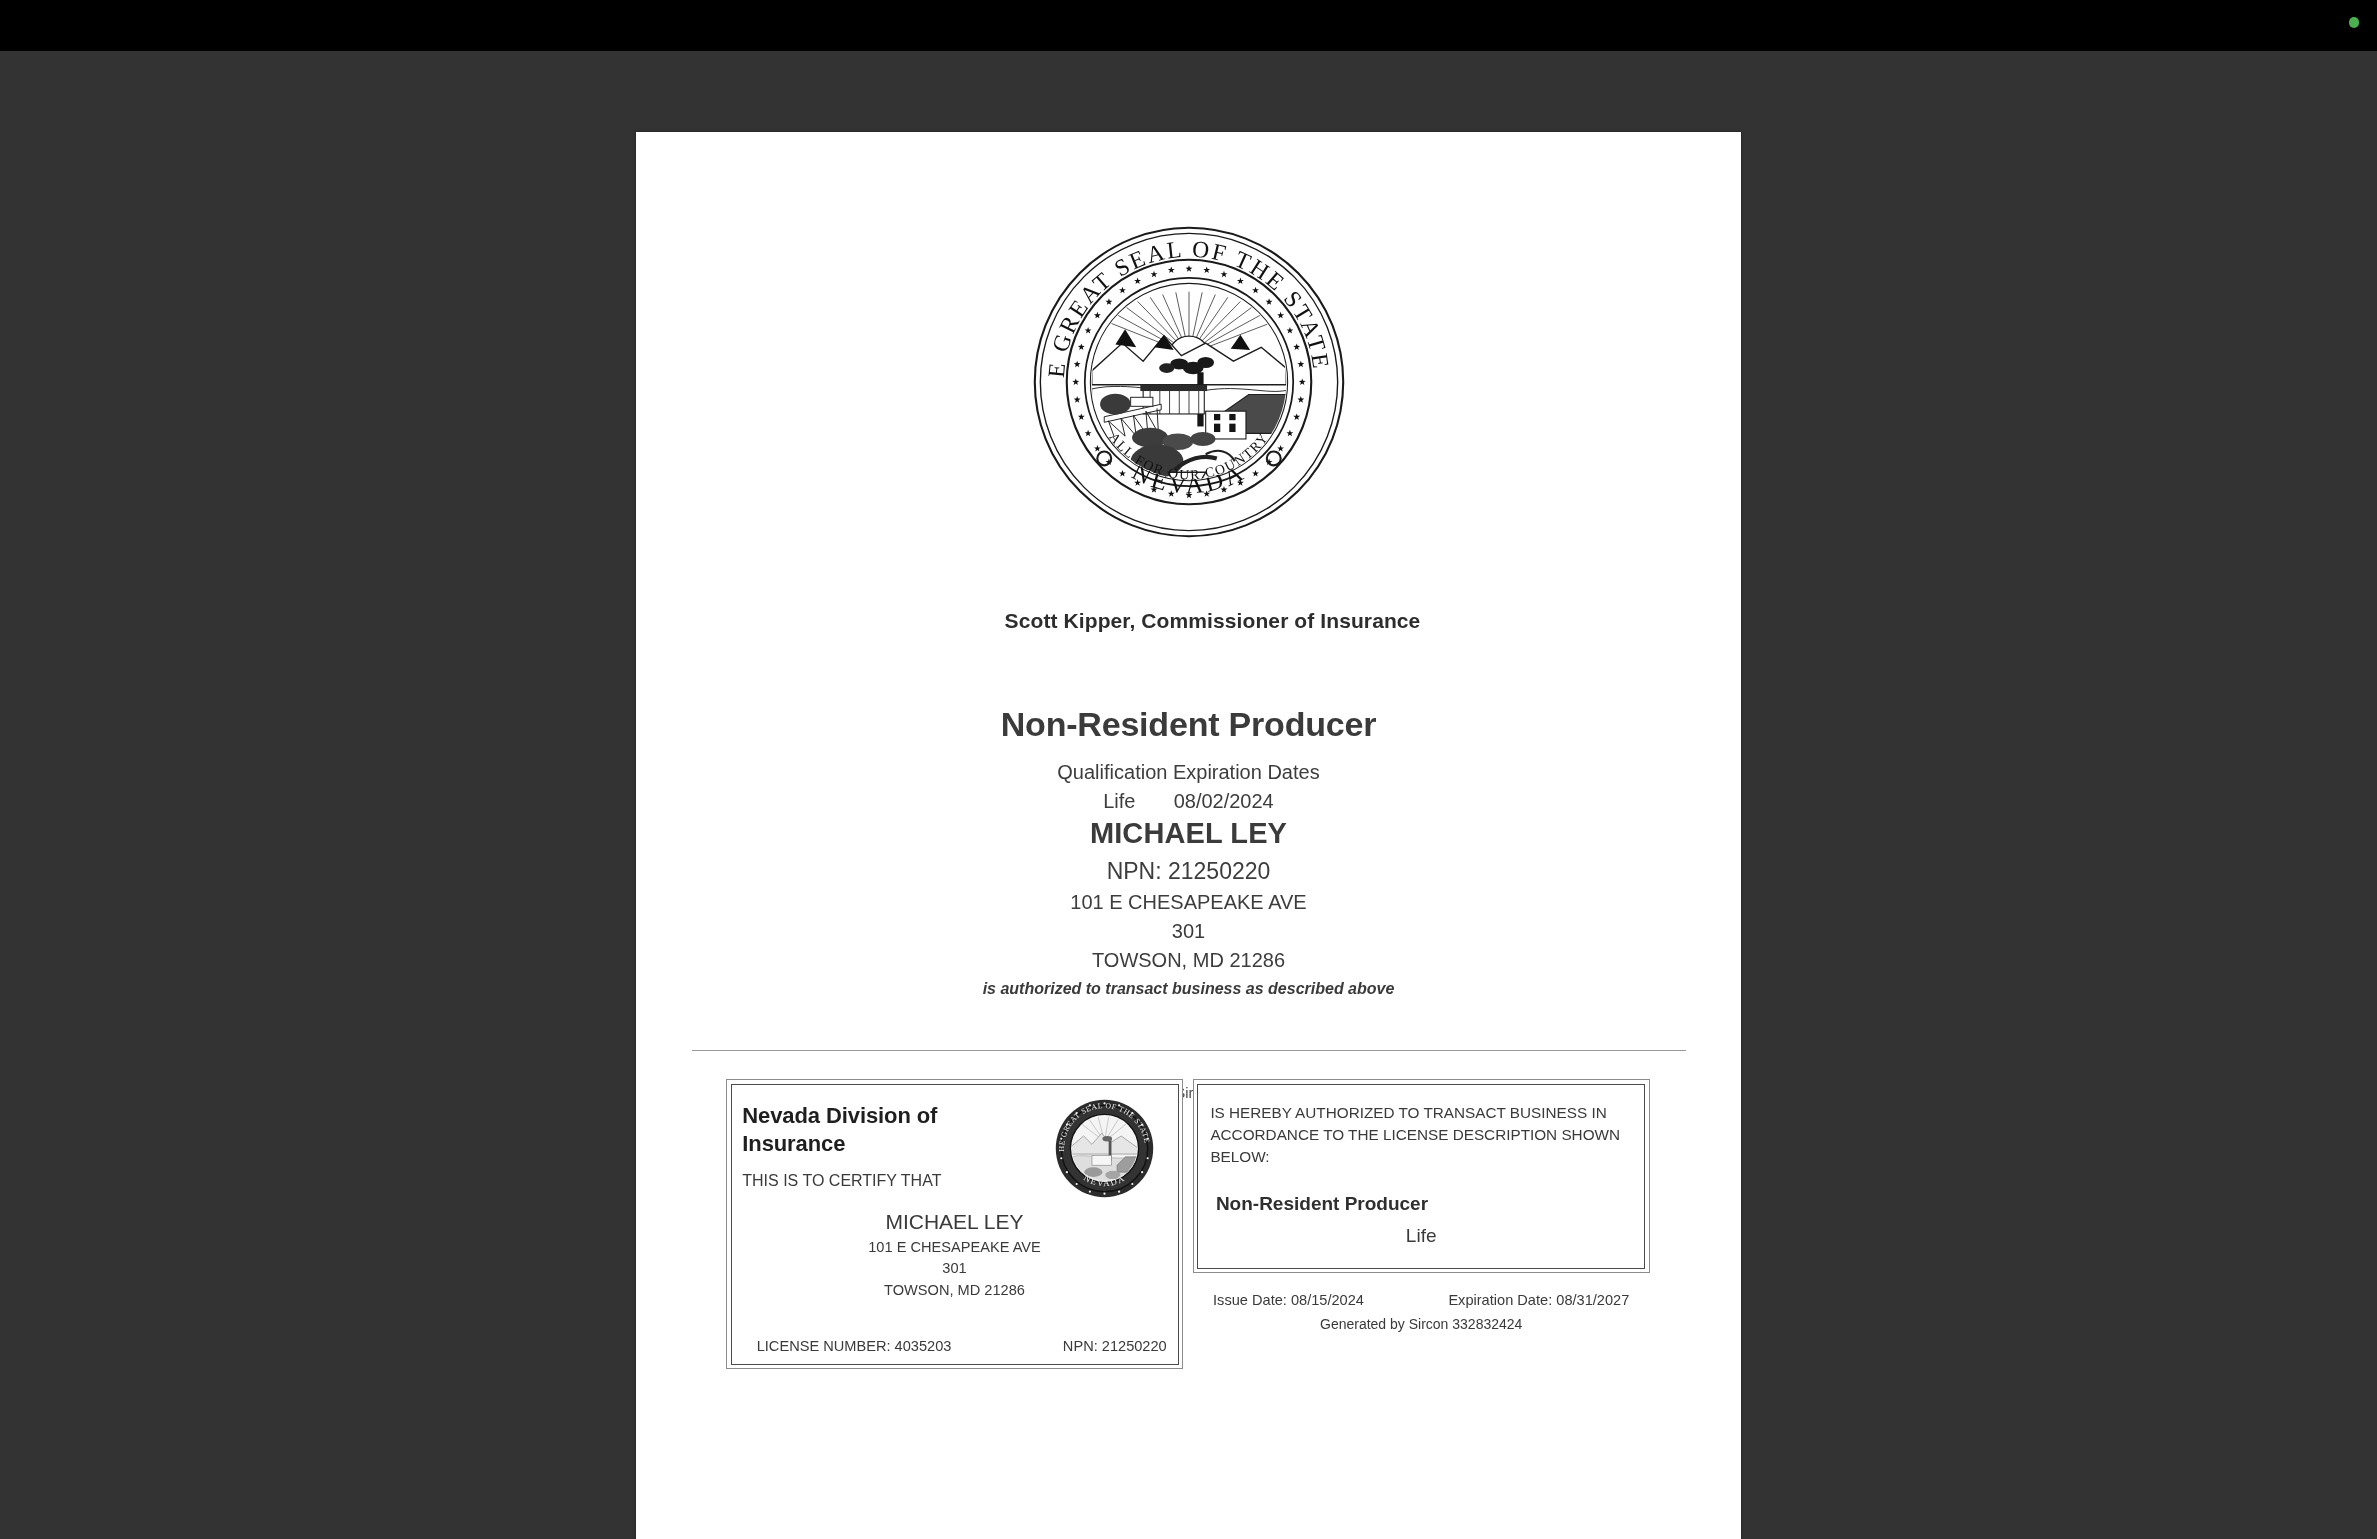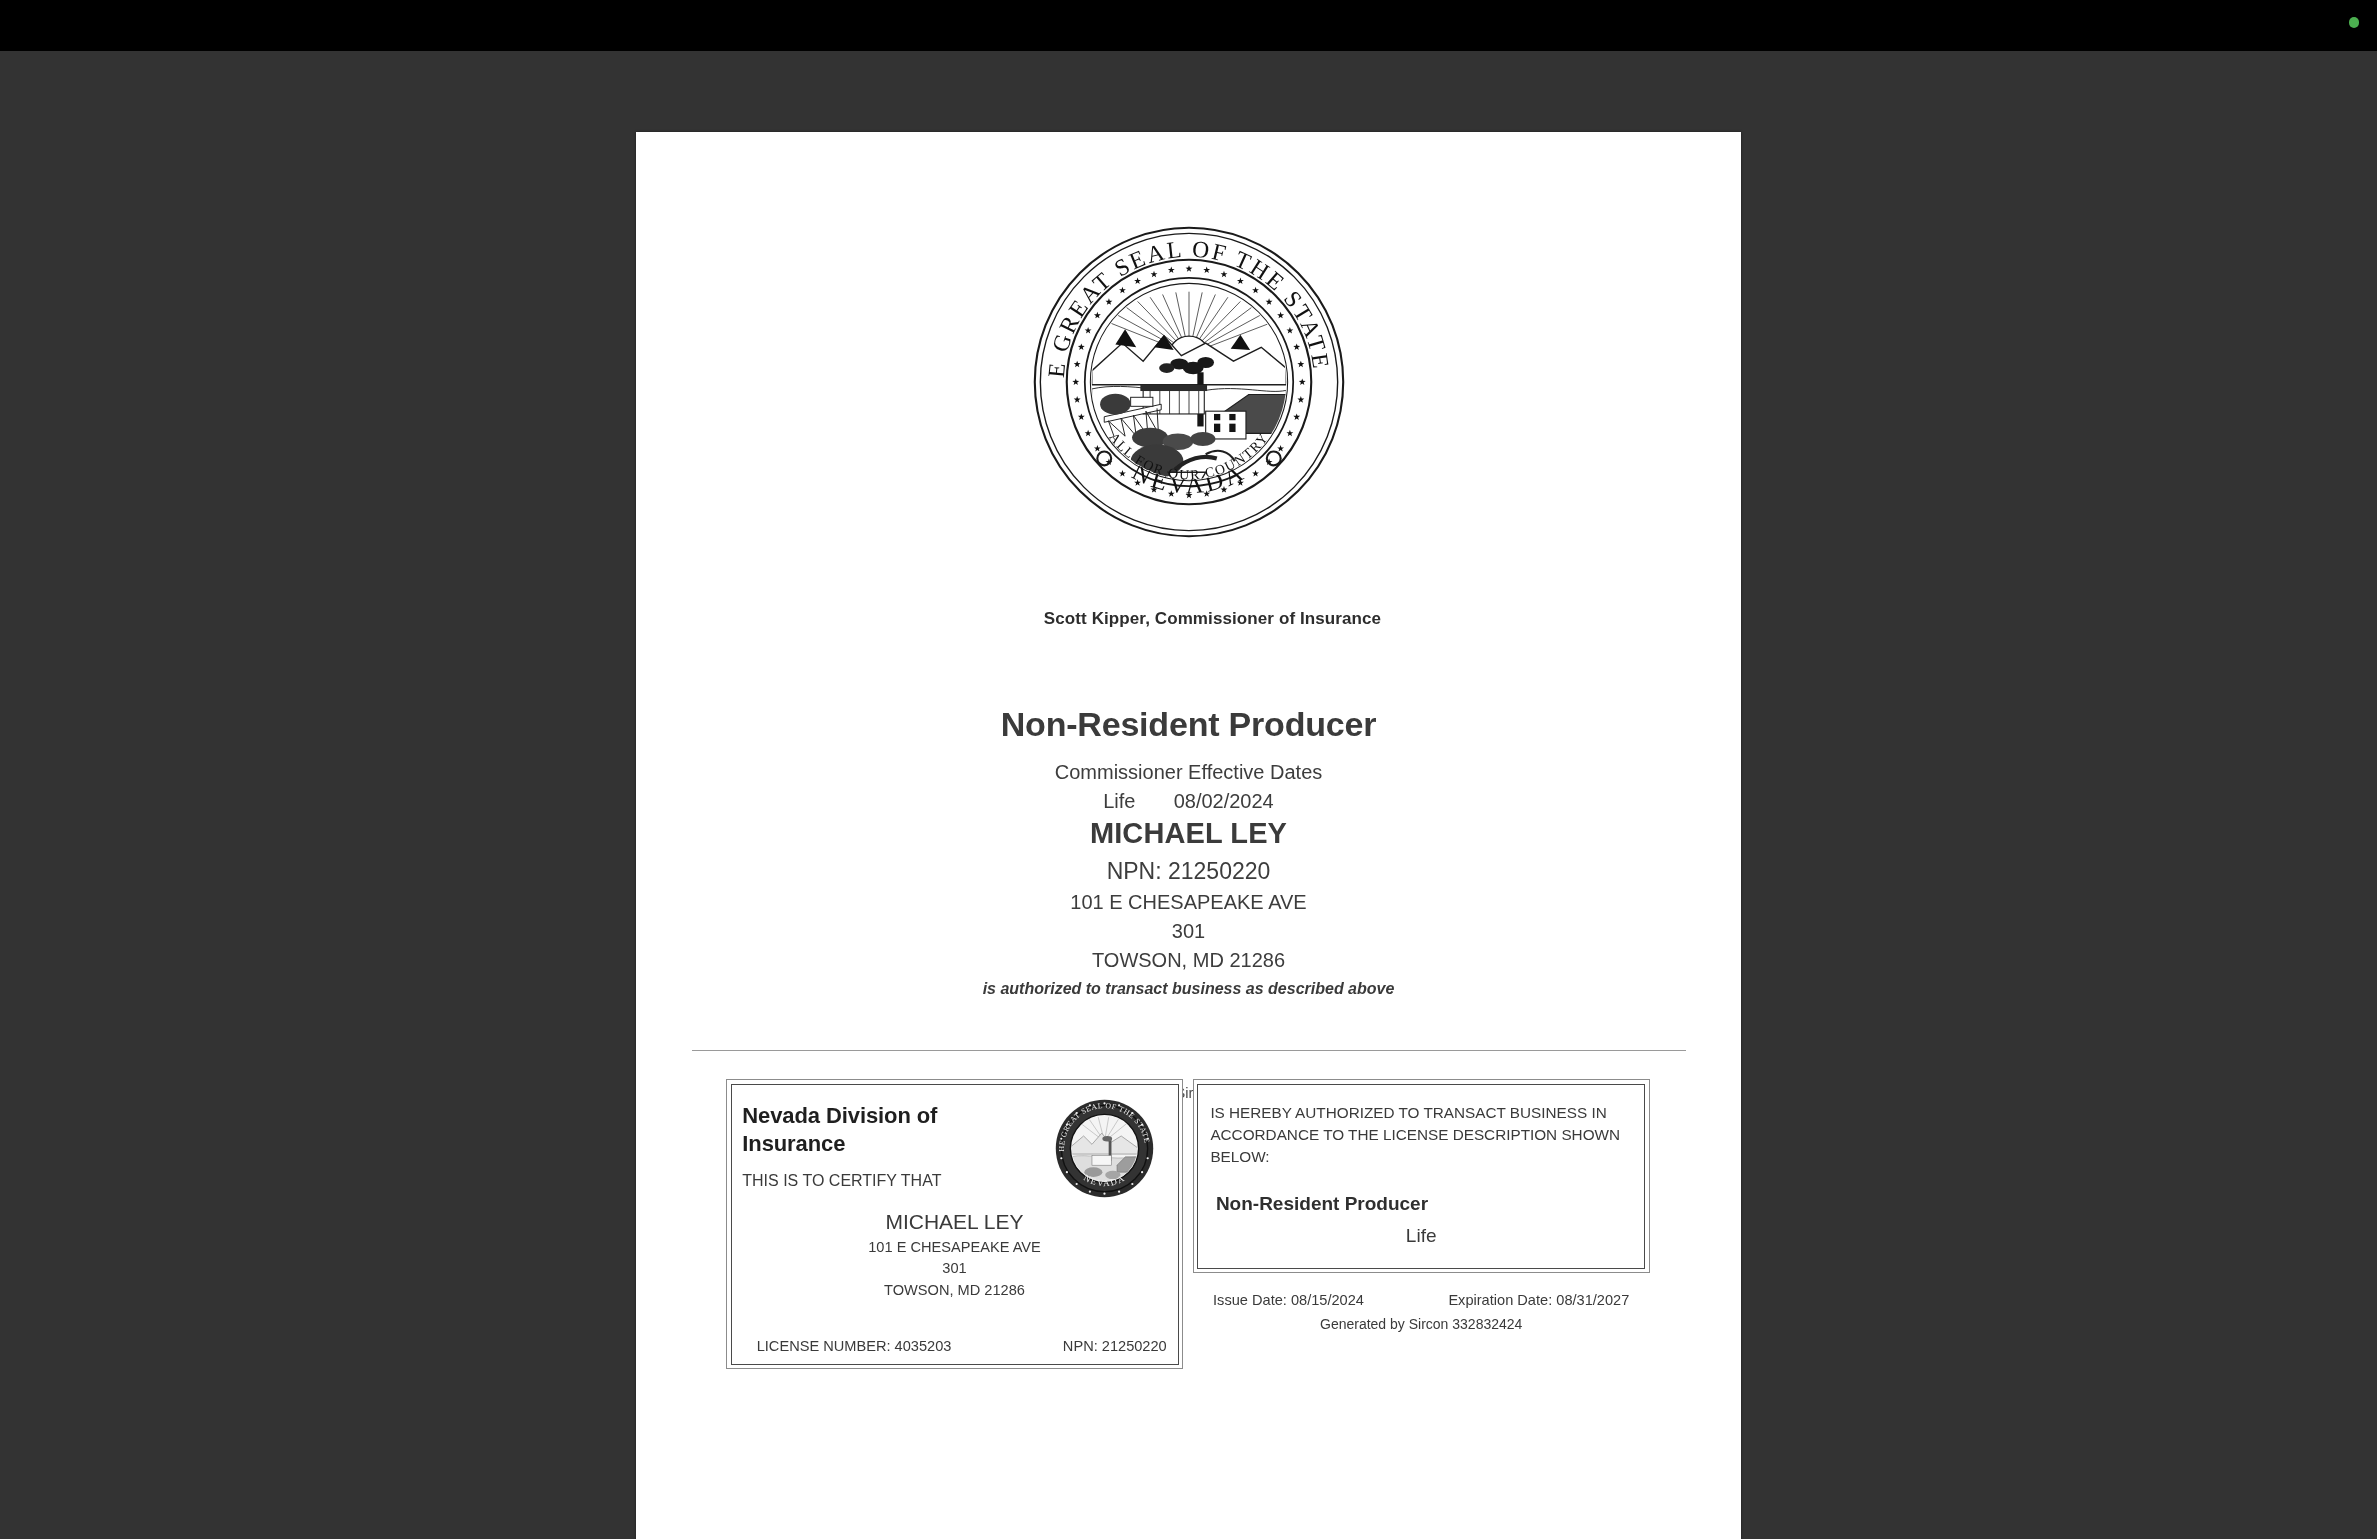--- a/index.html
+++ b/index.html
@@ -37,21 +37,21 @@
   
   .seal-wrap{
     position:absolute;left:50%;top:93px;
     transform:translateX(-50%);
     width:314px;height:314px;
   }
   .seal-wrap svg{display:block;width:314px;height:314px;}
   .commissioner{
     position:absolute;left:0;right:0;top:477px;
     text-align:center;
-    font-size:17px;font-weight:bold;
+    font-size:21px;font-weight:bold;
     color:#2d2d2d;
     letter-spacing:0.1px;
     margin-left:48px;
   }
   
   .lic-type{
     position:absolute;left:0;right:0;top:573px;
     text-align:center;
     font-size:34px;font-weight:bold;
     color:#3b3b3b;
@@ -356,21 +356,21 @@
           </text>
 
           <circle cx="104" cy="336" r="10" fill="none" stroke="#1a1a1a" stroke-width="3"></circle>
           <circle cx="348" cy="336" r="10" fill="none" stroke="#1a1a1a" stroke-width="3"></circle>
         </svg>
       </div>
 
       <div class="commissioner">Scott Kipper, Commissioner of Insurance</div>
 
       <div class="lic-type">Non-Resident Producer</div>
-      <div class="qual-head">Commissioner Effective Dates</div>
+      <div class="qual-head">Qualification Expiration Dates</div>
       <div class="qual-row">
         <span class="q-name">Life</span><span class="q-date">08/02/2024</span>
       </div>
 
       <div class="licensee">MICHAEL LEY</div>
       <div class="npn">NPN: 21250220</div>
       <div class="addr1">101 E CHESAPEAKE AVE</div>
       <div class="addr2">301</div>
       <div class="addr3">TOWSON, MD 21286</div>
 

